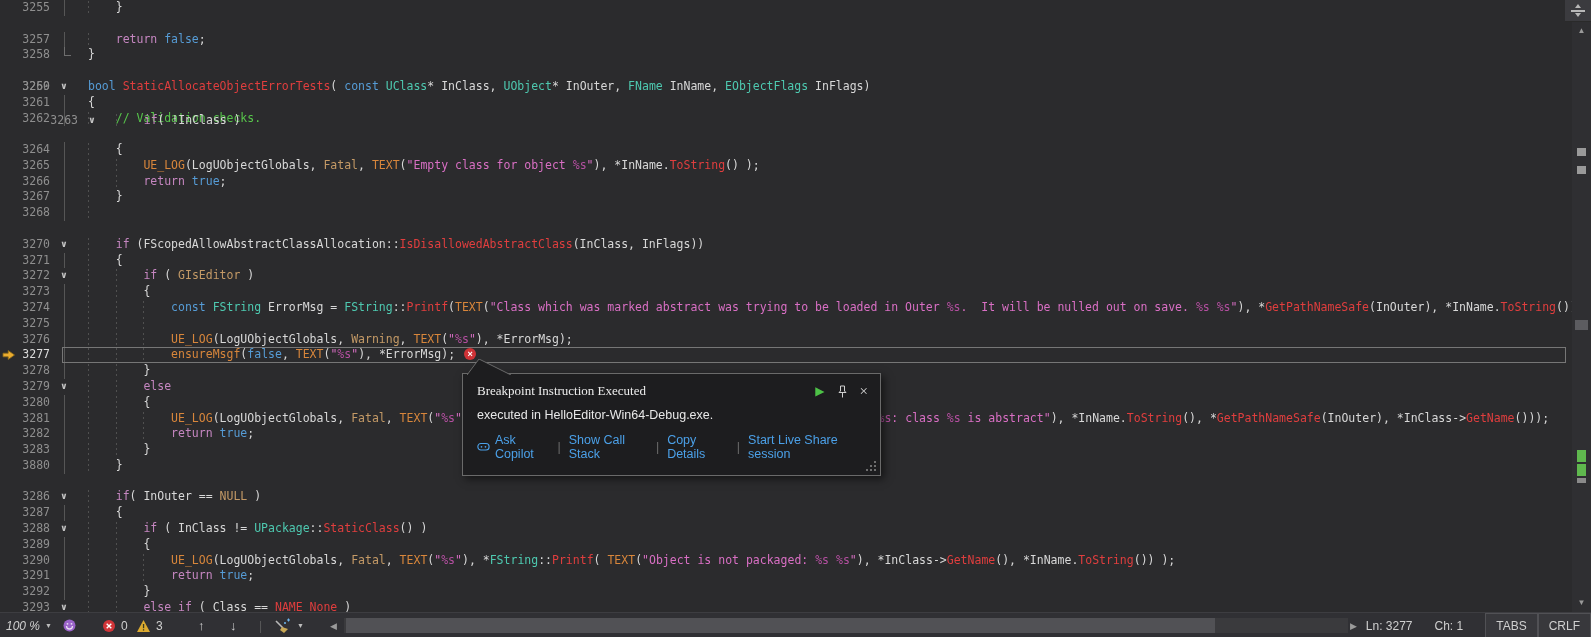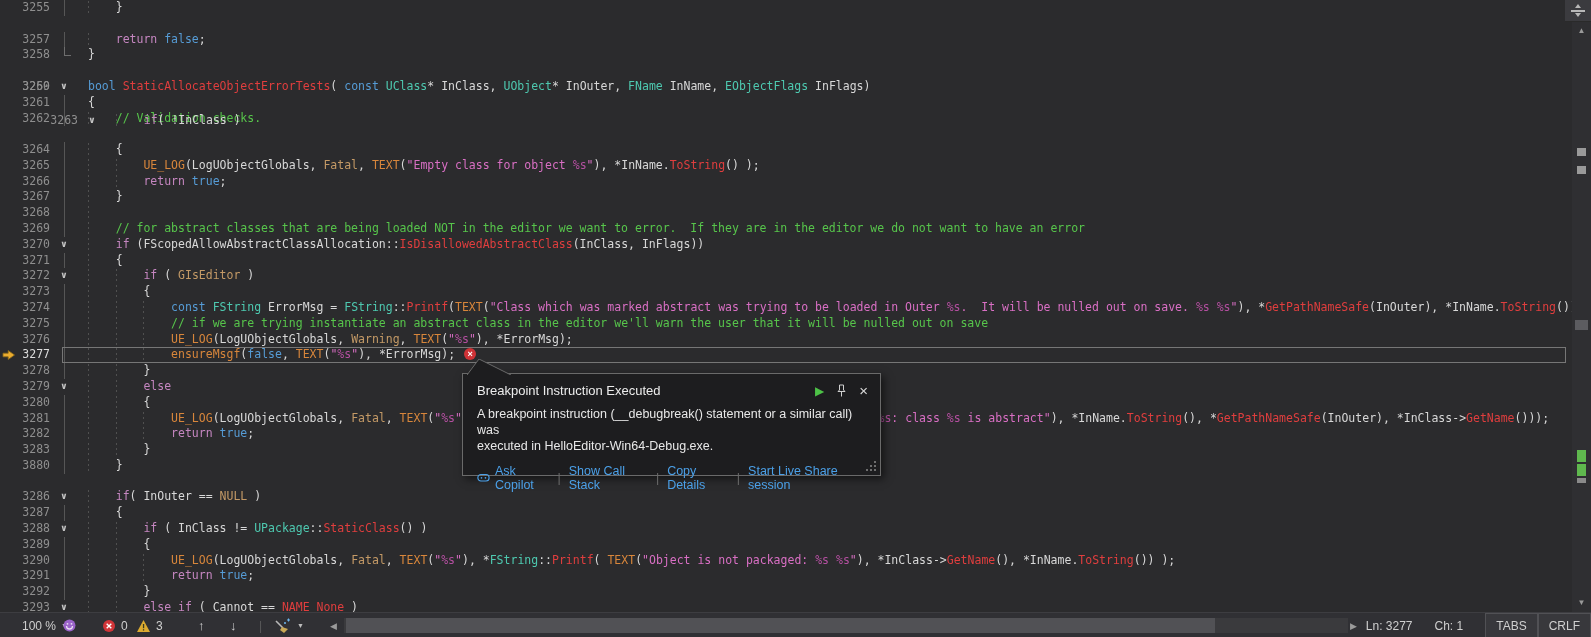--- a/index.html
+++ b/index.html
@@ -21,21 +21,21 @@
   .c-s{color:var(--string);}.c-f{color:var(--format);}  .c-r{color:var(--errorIdent);}
   .c-g{color:var(--comment);}
   .ip-arrow{position:absolute;left:2px;top:2px;}
   .err-badge{display:inline-block;width:12px;height:12px;border-radius:6px;background:#cf3236;color:#fff;
              font:bold 9px/12px "Liberation Sans",sans-serif;text-align:center;margin-left:9px;vertical-align:top;position:relative;top:1px;}
   #stmt-box{position:absolute;left:62px;top:347px;width:1502px;height:14px;border:1px solid var(--stmtBox);pointer-events:none;}
   
   #popup{position:absolute;left:462px;top:373px;width:417px;height:101px;background:var(--popupBg);
          border:1px solid var(--popupBorder);box-shadow:3px 3px 8px rgba(0,0,0,.55);z-index:10;font-family:"Liberation Sans",sans-serif;}
   #popup-callout{position:absolute;left:4px;top:-15px;}
-  .pp-head{display:flex;align-items:center;padding:9px 12px 2px 14px;}
+  .pp-head{display:flex;align-items:center;padding:9px 12px 2px 14px;font-family:Liberation Serif, serif;}
   .pp-title{color:#ececec;font-size:13px;flex:1;}
   .pp-icons{display:flex;align-items:center;gap:12px;}
   .pp-play{color:#4dc247;font-size:12px;cursor:default;}
   .pp-close{color:#d8d8d8;font-size:15px;line-height:12px;cursor:default;}
   .pp-body{padding:6px 14px 0 14px;color:#e8e8e8;font-size:12.5px;line-height:16px;}
   .pp-actions{display:flex;align-items:center;gap:8px;padding:10px 14px 0 14px;font-size:12.5px;color:var(--link);}
   .pp-actions .sep{color:#6a6a6a;}
   .pp-actions .lnk{color:var(--link);cursor:default;display:inline-flex;align-items:center;gap:5px;}
   #pp-grip{position:absolute;right:3px;bottom:3px;}
   
@@ -44,21 +44,21 @@
               display:flex;align-items:center;justify-content:center;}
   .vs-arrow{position:absolute;left:0;width:19px;text-align:center;color:#9a9a9a;font-size:8px;}
   .vs-arrow.up{top:26px;} .vs-arrow.down{top:598px;}
   #vs-thumb{position:absolute;left:3px;width:13px;height:10px;background:#5c5c60;}
   .vs-mark{position:absolute;left:5px;width:9px;}
   
   #statusbar{position:absolute;left:0;top:612px;width:1591px;height:25px;background:var(--statusBg);border-top:1px solid #3d3d41;
              color:#cfcfcf;font-size:12px;}
   #statusbar .abs{position:absolute;top:0;height:25px;display:flex;align-items:center;}
   .caret{font-size:7px;color:#bdbdbd;margin-left:5px;}
-  #zoom-ctl{left:22px;}
+  #zoom-ctl{left:6px;font-style:italic;}
   #health-wrap{left:62px;}
   #err-group{left:102px;gap:5px;} #warn-group{left:136px;gap:5px;}
   #nav-up{left:198px;font-size:13px;} #nav-down{left:230px;font-size:13px;}
   #sb-sep{left:259px;color:#5a5a5a;}
   #cleanup{left:272px;}
   #h-left{left:330px;font-size:9px;color:#9a9a9a;}
   #h-right{left:1350px;font-size:9px;color:#9a9a9a;}
   #h-track{position:absolute;left:344px;top:5px;width:1004px;height:15px;background:#3a3a3d;}
   #h-thumb{position:absolute;left:2px;top:0;width:869px;height:15px;background:#515155;}
   #sb-right{position:absolute;right:0;top:0;height:25px;display:flex;align-items:center;}
@@ -141,26 +141,20 @@
           <span class="scope-line"></span>
           <span class="guide" style="left: 88px;"></span>
           <pre class="code"><span class="c-p">    </span><span class="c-p">}</span></pre>
         </div>
         <div class="row" style="top: 205.257px;">
           <span class="lnum">3268</span>
           <span class="scope-line"></span>
           <span class="guide" style="left: 88px;"></span>
           <pre class="code"><span class="c-p">    </span></pre>
         </div>
-        <div class="row" style="top: 221.046px;">
-          <span class="lnum">3269</span>
-          <span class="scope-line"></span>
-          <span class="guide" style="left: 88px;"></span>
-          <pre class="code"><span class="c-p">    </span><span class="c-g">// for abstract classes that are being loaded NOT in the editor we want to error.  If they are in the editor we do not want to have an error</span></pre>
-        </div>
         <div class="row" style="top: 236.835px;">
           <span class="lnum">3270</span>
           <span class="chev">∨</span>
           <span class="guide" style="left: 88px;"></span>
           <pre class="code"><span class="c-p">    </span><span class="c-c">if</span><span class="c-p"> (FScopedAllowAbstractClassAllocation::</span><span class="c-r">IsDisallowedAbstractClass</span><span class="c-p">(InClass, InFlags))</span></pre>
         </div>
         <div class="row" style="top: 252.624px;">
           <span class="lnum">3271</span>
           <span class="scope-line"></span>
           <span class="guide" style="left: 88px;"></span>
@@ -187,21 +181,21 @@
           <span class="guide" style="left: 115.66px;"></span>
           <span class="guide" style="left: 143.32px;"></span>
           <pre class="code"><span class="c-p">            </span><span class="c-k">const </span><span class="c-t">FString</span><span class="c-p"> ErrorMsg = </span><span class="c-t">FString</span><span class="c-p">::</span><span class="c-r">Printf</span><span class="c-p">(</span><span class="c-m">TEXT</span><span class="c-p">(</span><span class="c-s">"Class which was marked abstract was trying to be loaded in Outer </span><span class="c-f">%s</span><span class="c-s">.  It will be nulled out on save. </span><span class="c-f">%s</span><span class="c-s"> </span><span class="c-f">%s</span><span class="c-s">"</span><span class="c-p">), *</span><span class="c-r">GetPathNameSafe</span><span class="c-p">(InOuter), *InName.</span><span class="c-r">ToString</span><span class="c-p">());</span></pre>
         </div>
         <div class="row" style="top: 315.78px;">
           <span class="lnum">3275</span>
           <span class="scope-line"></span>
           <span class="guide" style="left: 88px;"></span>
           <span class="guide" style="left: 115.66px;"></span>
           <span class="guide" style="left: 143.32px;"></span>
-          <pre class="code"><span class="c-p">            </span><span class="c-g">// if we are trying instantiate an abstract class in the editor we'll warn the user that it will be nulled out on save</span></pre>
+          <pre class="code"><span class="c-p">            </span></pre>
         </div>
         <div class="row" style="top: 331.569px;">
           <span class="lnum">3276</span>
           <span class="scope-line"></span>
           <span class="guide" style="left: 88px;"></span>
           <span class="guide" style="left: 115.66px;"></span>
           <span class="guide" style="left: 143.32px;"></span>
           <pre class="code"><span class="c-p">            </span><span class="c-m">UE_LOG</span><span class="c-p">(LogUObjectGlobals, </span><span class="c-o">Warning</span><span class="c-p">, </span><span class="c-m">TEXT</span><span class="c-p">(</span><span class="c-s">"</span><span class="c-f">%s</span><span class="c-s">"</span><span class="c-p">), *ErrorMsg);</span></pre>
         </div>
         <div class="row" style="top: 347.358px;">
@@ -312,21 +306,21 @@
           <span class="scope-line"></span>
           <span class="guide" style="left: 88px;"></span>
           <span class="guide" style="left: 115.66px;"></span>
           <pre class="code"><span class="c-p">        </span><span class="c-p">}</span></pre>
         </div>
         <div class="row" style="top: 599.982px;">
           <span class="lnum">3293</span>
           <span class="chev">∨</span>
           <span class="guide" style="left: 88px;"></span>
           <span class="guide" style="left: 115.66px;"></span>
-          <pre class="code"><span class="c-p">        </span><span class="c-c">else if</span><span class="c-p"> ( Cannot == </span><span class="c-r">NAME_None</span><span class="c-p"> )</span></pre>
+          <pre class="code"><span class="c-p">        </span><span class="c-c">else if</span><span class="c-p"> ( Class == </span><span class="c-r">NAME_None</span><span class="c-p"> )</span></pre>
         </div>
       </div>
     <div id="stmt-box"></div>
 
     <div id="popup">
       <svg id="popup-callout" width="44" height="16" viewBox="0 0 44 16">
         <path d="M12 0 L0 16 L44 16 Z" fill="#1d1d1f"></path>
         <path d="M12 0 L0 16 M12 0 L44 16" stroke="#6a6a6a" fill="none"></path>
       </svg>
       <div class="pp-head">
@@ -334,21 +328,20 @@
         <span class="pp-icons">
           <span class="pp-play">▶</span>
           <svg width="11" height="13" viewBox="0 0 11 13">
             <path d="M3.5 1 h4 v5 l1.5 1.5 h-7 L3.5 6 Z" fill="none" stroke="#cfcfcf" stroke-width="1"></path>
             <line x1="5.5" y1="8" x2="5.5" y2="12.5" stroke="#cfcfcf" stroke-width="1"></line>
           </svg>
           <span class="pp-close">×</span>
         </span>
       </div>
       <div class="pp-body">
-        <div>A breakpoint instruction (__debugbreak() statement or a similar call) was</div>
         <div>executed in HelloEditor-Win64-Debug.exe.</div>
       </div>
       <div class="pp-actions" id="pp-actions">
           <span class="lnk"><svg width="15" height="12" viewBox="0 0 15 12">
               <rect x="1" y="2" width="13" height="7.5" rx="3.5" fill="none" stroke="#4ba0e8" stroke-width="1.3"></rect>
               <circle cx="5.2" cy="5.8" r="1" fill="#4ba0e8"></circle>
               <circle cx="9.8" cy="5.8" r="1" fill="#4ba0e8"></circle>
             </svg>Ask Copilot</span>
           <span class="sep">|</span>
           <span class="lnk">Show Call Stack</span>

